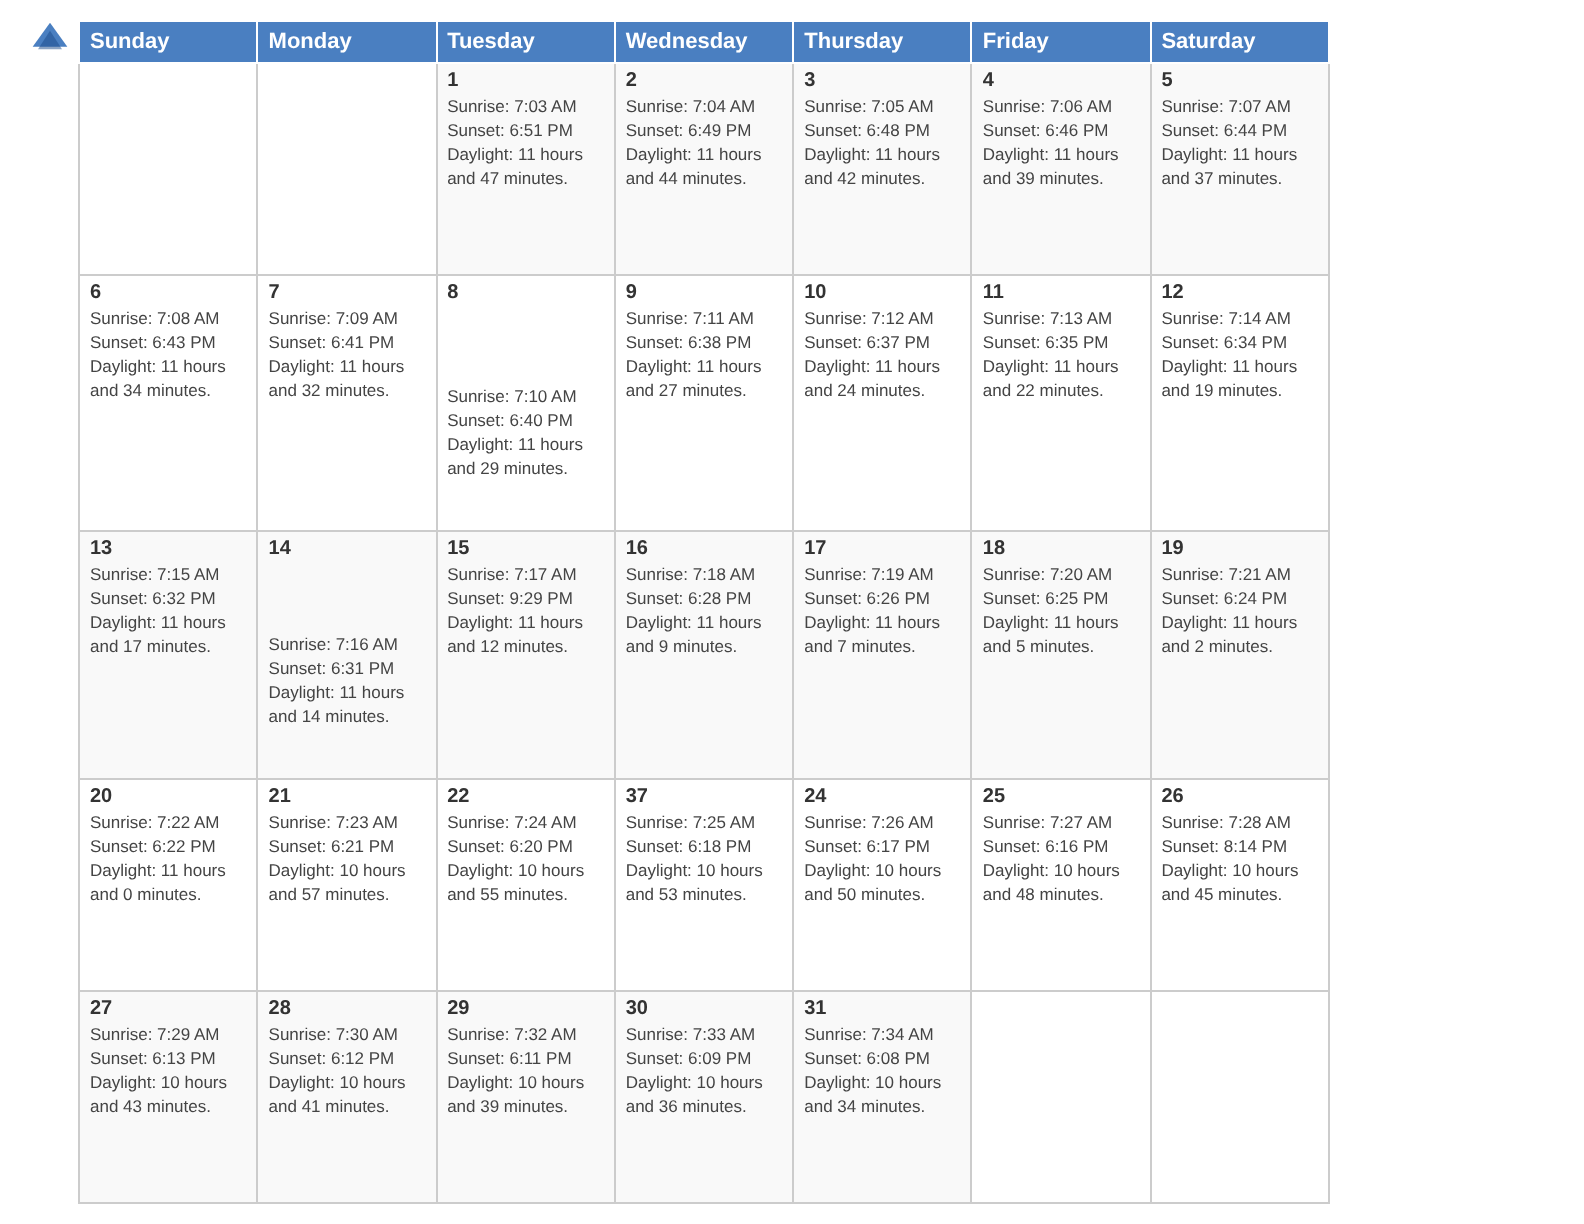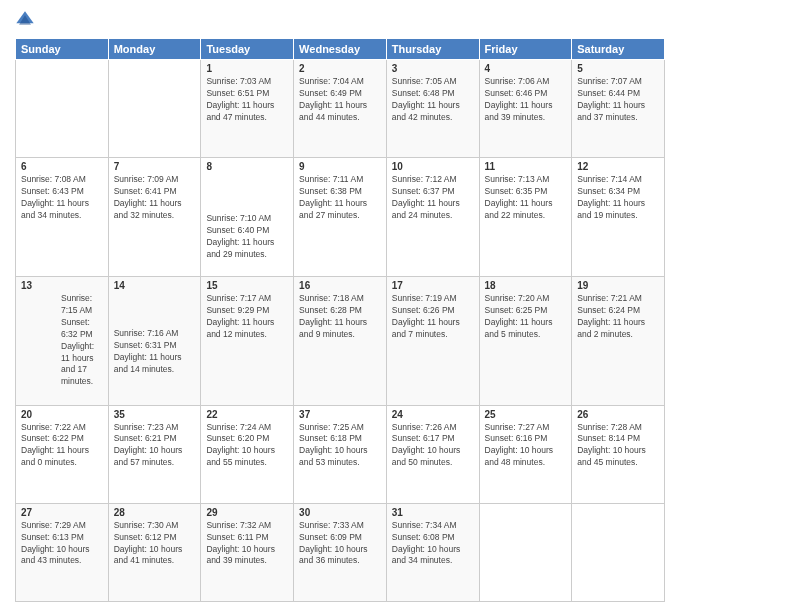--- a/index.html
+++ b/index.html
@@ -8,21 +8,20 @@
       background: #fff;
       width: 792px;
       height: 612px;
       overflow: hidden;
     }
     .page {
       width: 680px;
       height: 612px;
       padding: 10px 15px;
       display: flex;
-      flex-direction: column;
     }
     .header {
       display: flex;
       justify-content: space-between;
       align-items: flex-start;
       margin-bottom: 8px;
     }
     .logo {
       display: flex;
       align-items: center;
@@ -213,21 +212,21 @@
           <td>
             <span class="day-number">12</span>
             <div class="cell-content" style="white-space: pre-line;">Sunrise: 7:14 AM
 Sunset: 6:34 PM
 Daylight: 11 hours and 19 minutes.</div>
           </td>
         </tr>
         <tr>
           <td>
             <span class="day-number">13</span>
-            <div class="cell-content" style="white-space: pre-line; margin-left: 40px;">Sunrise: 7:15 AM
+            <div class="cell-content" style="white-space: pre-line;">Sunrise: 7:15 AM
 Sunset: 6:32 PM
 Daylight: 11 hours and 17 minutes.</div>
           </td>
           <td>
             <span class="day-number">14</span>
             <div class="cell-content" style="white-space: pre-line; margin-top: 37px;">Sunrise: 7:16 AM
 Sunset: 6:31 PM
 Daylight: 11 hours and 14 minutes.</div>
           </td>
           <td>
@@ -262,21 +261,21 @@
           </td>
         </tr>
         <tr>
           <td>
             <span class="day-number">20</span>
             <div class="cell-content" style="white-space: pre-line;">Sunrise: 7:22 AM
 Sunset: 6:22 PM
 Daylight: 11 hours and 0 minutes.</div>
           </td>
           <td>
-            <span class="day-number">35</span>
+            <span class="day-number">21</span>
             <div class="cell-content" style="white-space: pre-line;">Sunrise: 7:23 AM
 Sunset: 6:21 PM
 Daylight: 10 hours and 57 minutes.</div>
           </td>
           <td>
             <span class="day-number">22</span>
             <div class="cell-content" style="white-space: pre-line;">Sunrise: 7:24 AM
 Sunset: 6:20 PM
 Daylight: 10 hours and 55 minutes.</div>
           </td>

